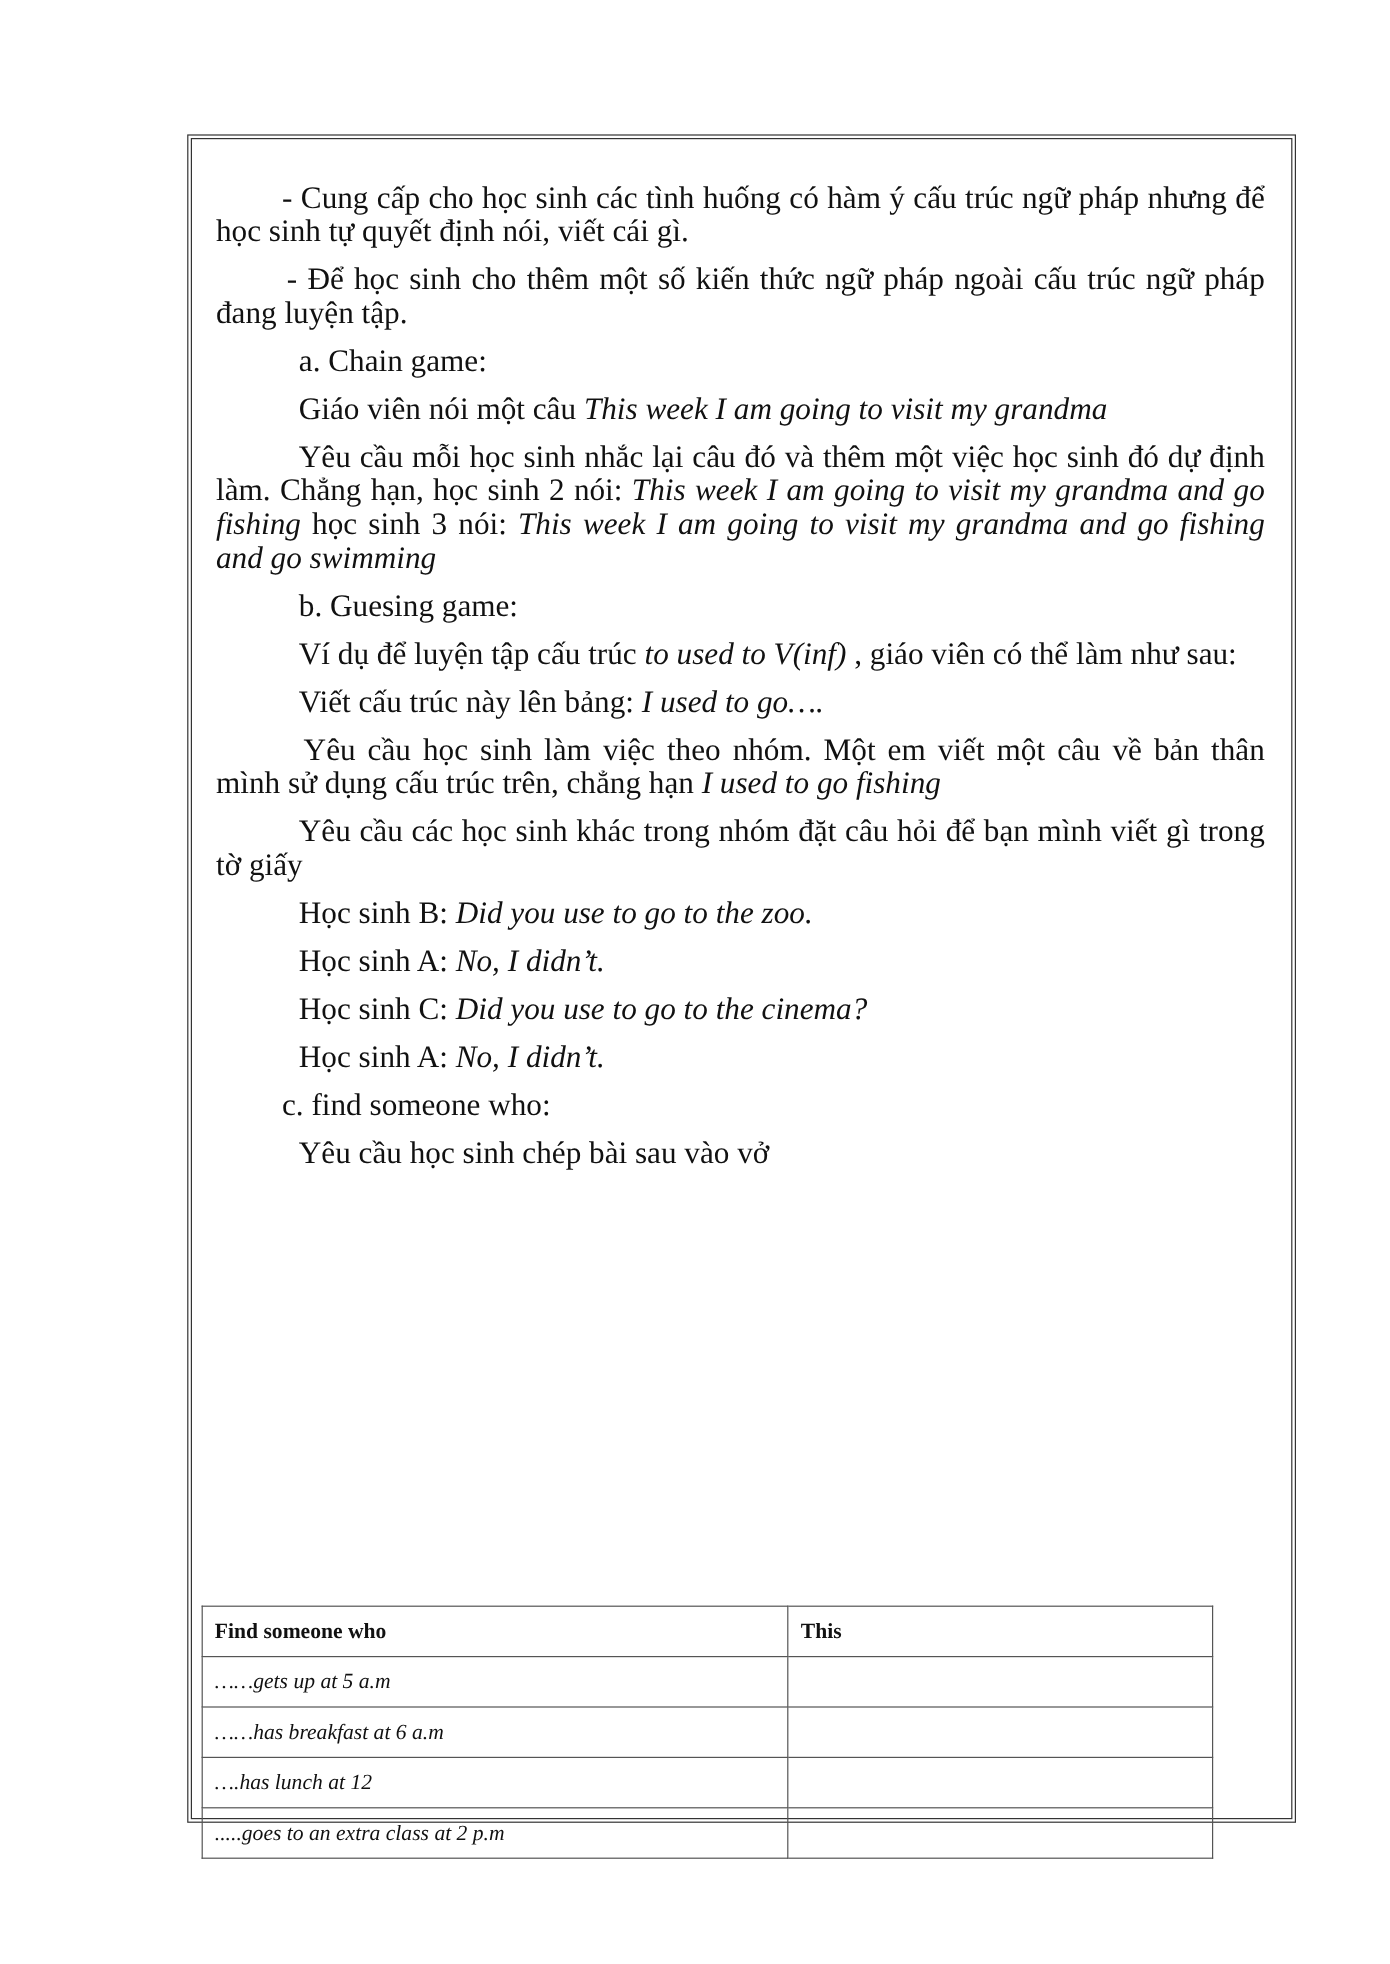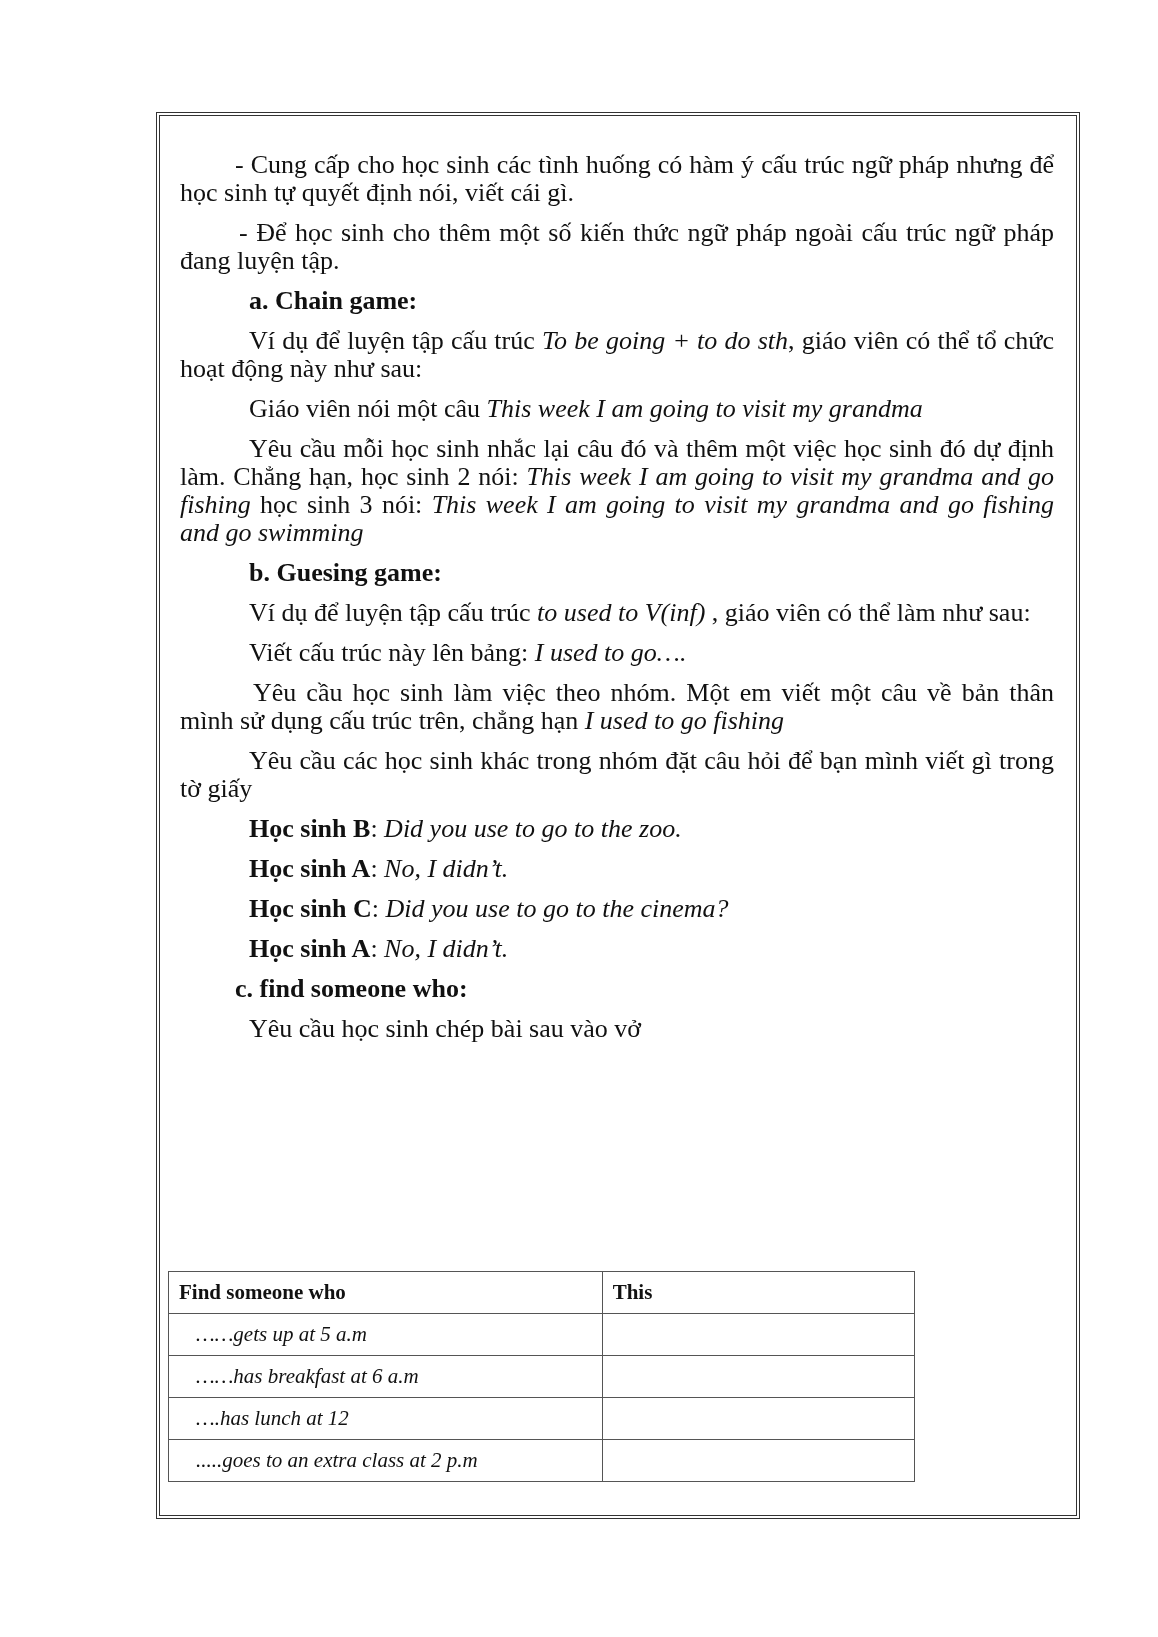--- a/index.html
+++ b/index.html
@@ -7,40 +7,39 @@
            font-family: "Liberation Serif", "DejaVu Serif", serif; color: #111; }
     .frame { position: absolute; left: 156px; top: 112px; width: 916px; height: 1399px;
              border: 4px double #333; }
     .content { position: absolute; left: 168px; top: 145px; width: 898px; }
     p { margin: 12px; font-size: 26px; line-height: 28px; text-align: justify; }
     .gap { margin-top: 12px; }
     .ind { text-indent: 69px; }
     .ind2 { text-indent: 62px; }
     .ind3 { text-indent: 55px; }
     .ind4 { text-indent: 59px; }
-    b { font-weight: bold; }
+    b { font-weight: normal; }
     i { font-style: italic; }
-    table.fsw { position: absolute; left: 168px; top: 1271px; width: 747px; border-collapse: collapse;
-                font-size: 21px; }
-    table.fsw td { border: 1.5px solid #555; height: 41px; padding: 0 27px; vertical-align: middle; margin-left: 34px; }
+    table.fsw { position: absolute; left: 168px; top: 1338px; width: 843px; border-collapse: collapse;
+                font-size: 18px; }
+    table.fsw td { border: 1.5px solid #555; height: 41px; padding: 0 10px; vertical-align: middle; margin-left: 34px; }
     table.fsw td.c1 { width: 480px; }
     table.fsw td.c2 { width: 342px; }
     table.fsw th { border: 1.5px solid #555; height: 41px; padding: 0 10px; text-align: left; font-weight: bold; }
   </style>
 </head>
 <body>
 
 <div class="frame"></div>
 
 <div class="content">
   <p class="ind3" style="margin-top:6px">- Cung cấp cho học sinh các tình huống có hàm ý cấu trúc ngữ pháp nhưng để học sinh tự quyết định nói, viết cái gì.</p>
   <p class="ind4 gap">- Để học sinh cho thêm một số kiến thức ngữ pháp ngoài cấu trúc ngữ pháp đang luyện tập.</p>
 
   <p class="ind gap"><b>a. Chain game:</b></p>
-  <p class="ind gap"><span>Ví dụ để luyện tập cấu trúc </span><i>To be  going + to do sth</i><span>,  giáo viên có thể tổ chức hoạt động này như sau:</span></p>
   <p class="ind gap"><span>Giáo viên nói một câu </span><i>This week I am going to visit my grandma</i></p>
   <p class="ind gap"><span>Yêu cầu mỗi học sinh nhắc lại câu đó và thêm một việc học sinh đó dự định làm. Chẳng hạn, học sinh 2 nói: </span><i>This week I am going to visit my grandma and go fishing</i><span> học sinh 3 nói: </span><i>This week I am going to visit my grandma and go fishing and go swimming</i></p>
 
   <p class="ind gap"><b>b. Guesing game:</b></p>
   <p class="ind gap"><span>Ví dụ để luyện tập cấu trúc </span><i>to used to V(inf)</i><span> , giáo viên có thể làm như sau:</span></p>
   <p class="ind gap"><span>Viết cấu trúc này lên bảng: </span><i>I used to go….</i></p>
   <p class="ind gap" style="text-indent:73px"><span>Yêu cầu học sinh làm việc theo nhóm. Một em viết một câu về bản thân mình sử dụng cấu trúc trên, chẳng hạn </span><i>I used to go fishing</i></p>
   <p class="ind gap">Yêu cầu các học sinh khác trong nhóm đặt câu hỏi để bạn mình viết gì trong tờ giấy</p>
 
   <p class="ind gap"><b>Học sinh B</b>: <i>Did you use to go to the zoo.</i></p>

